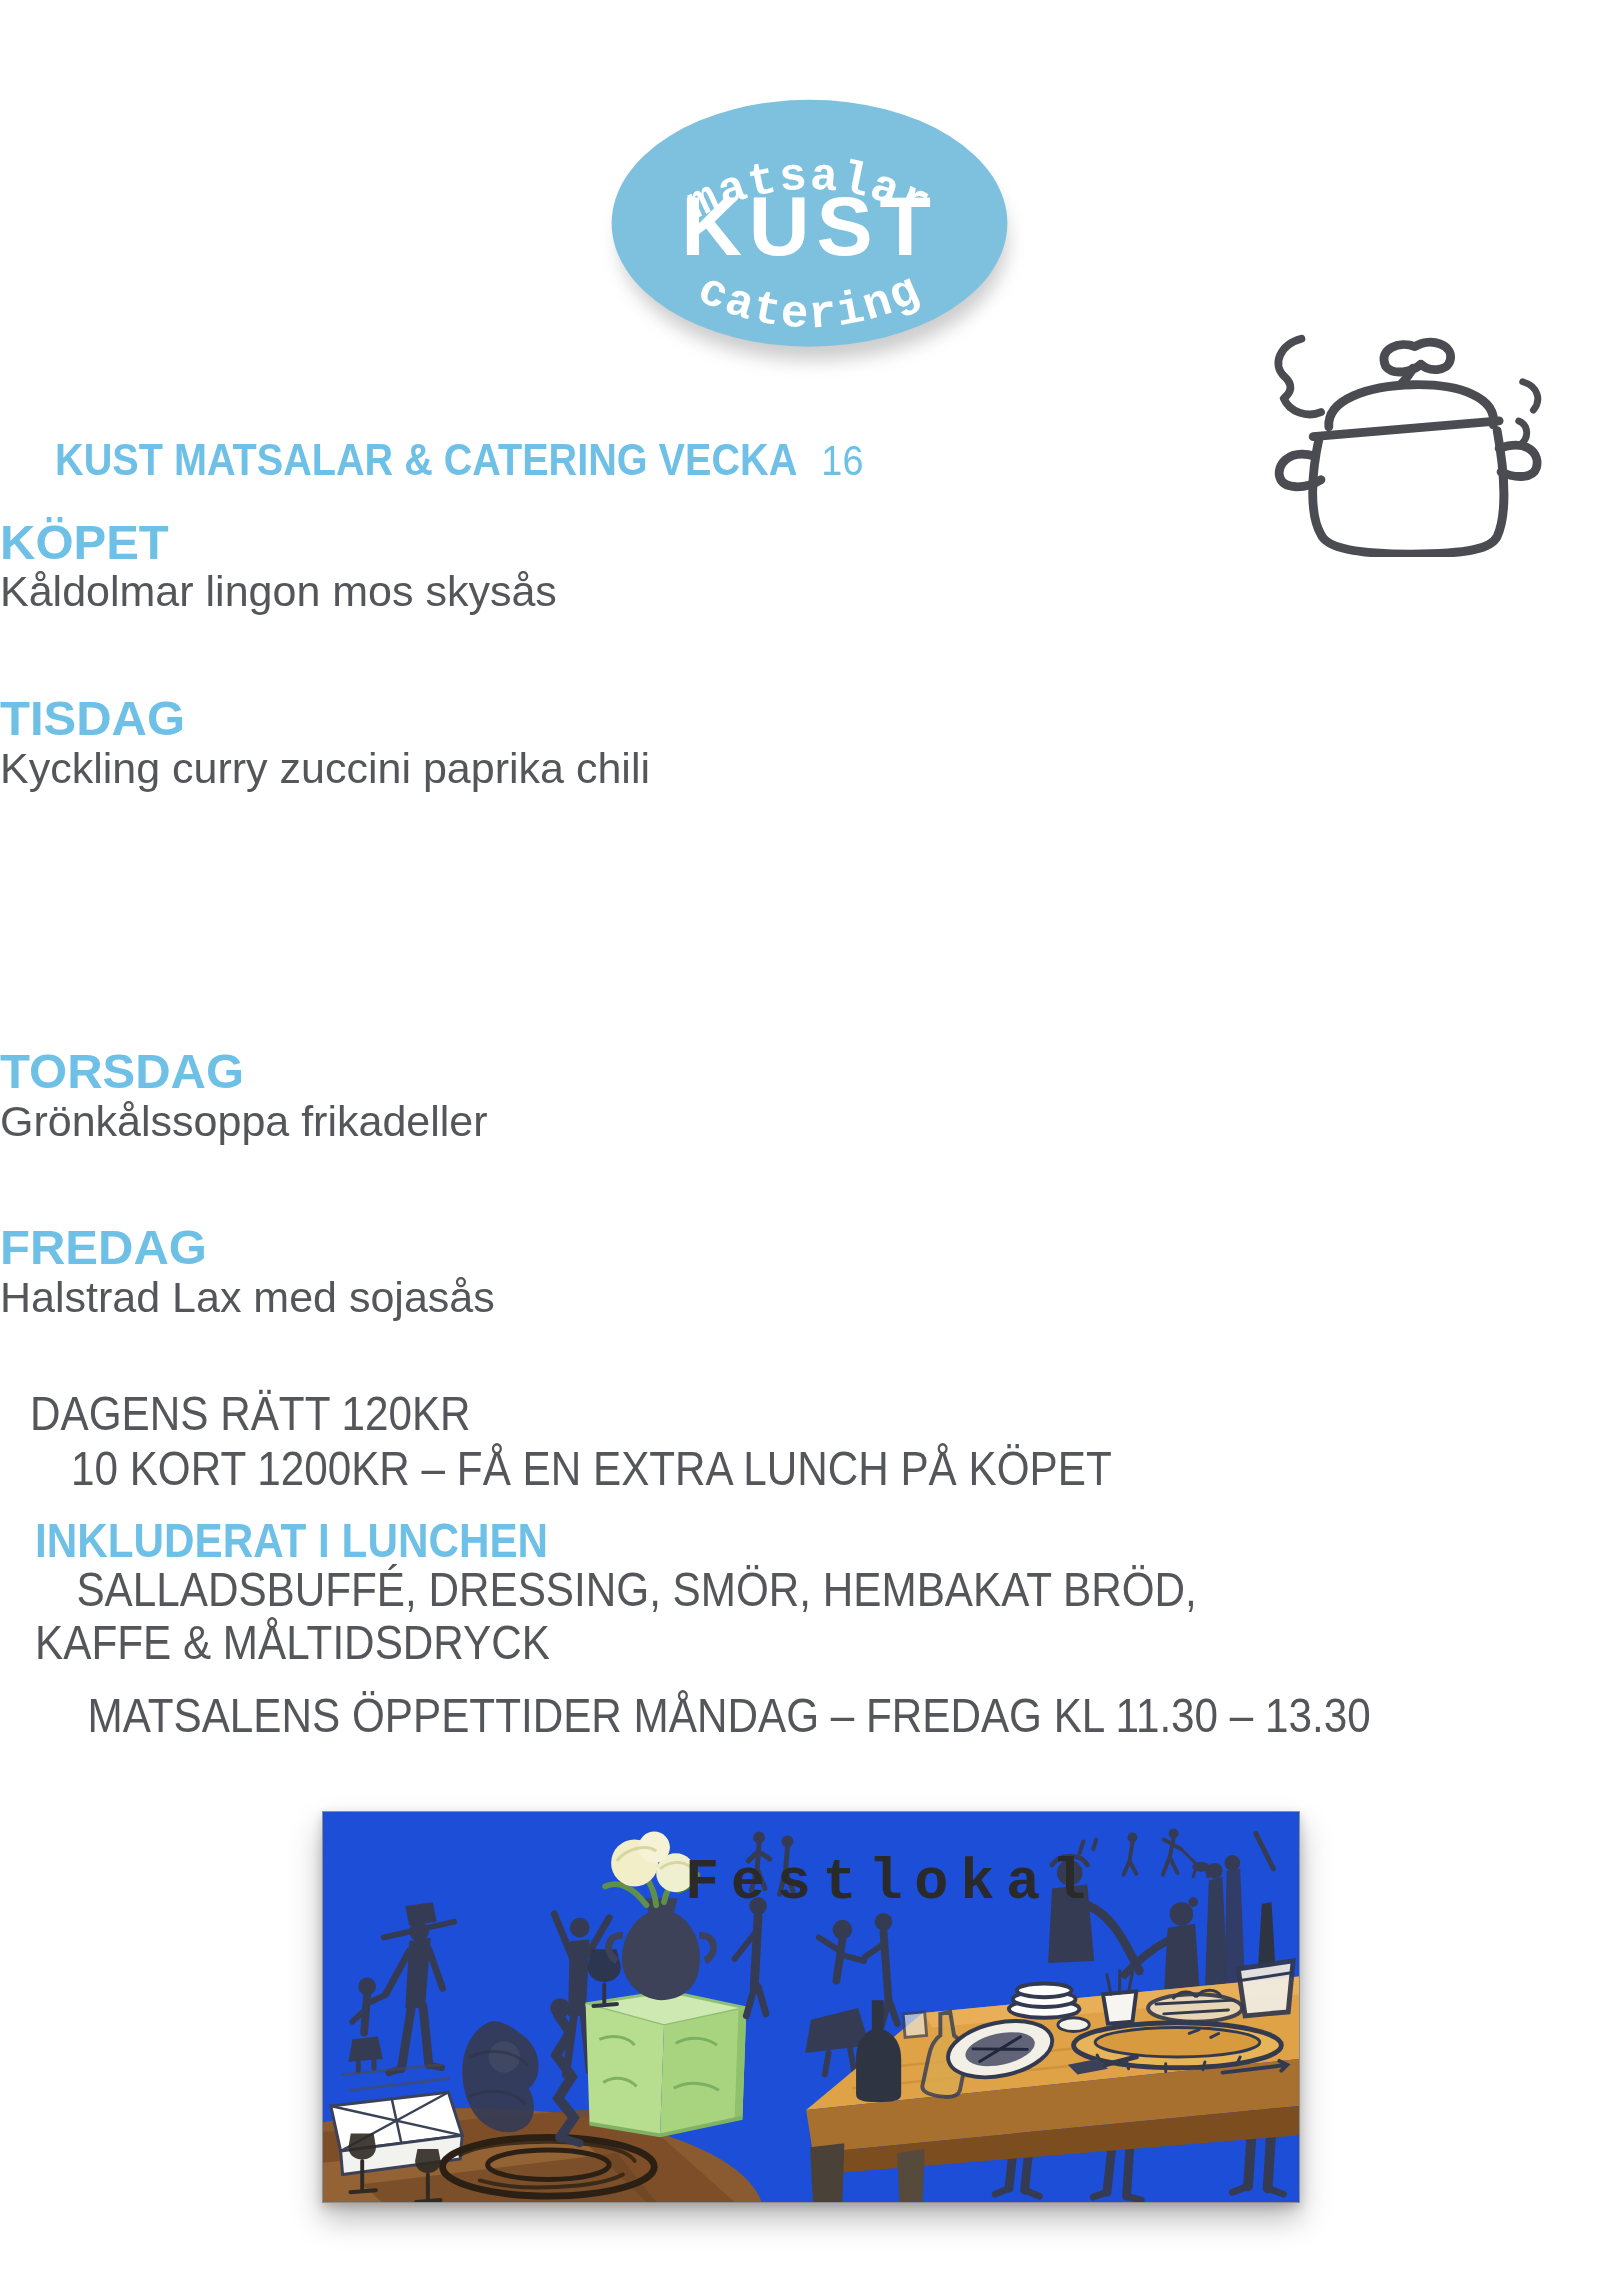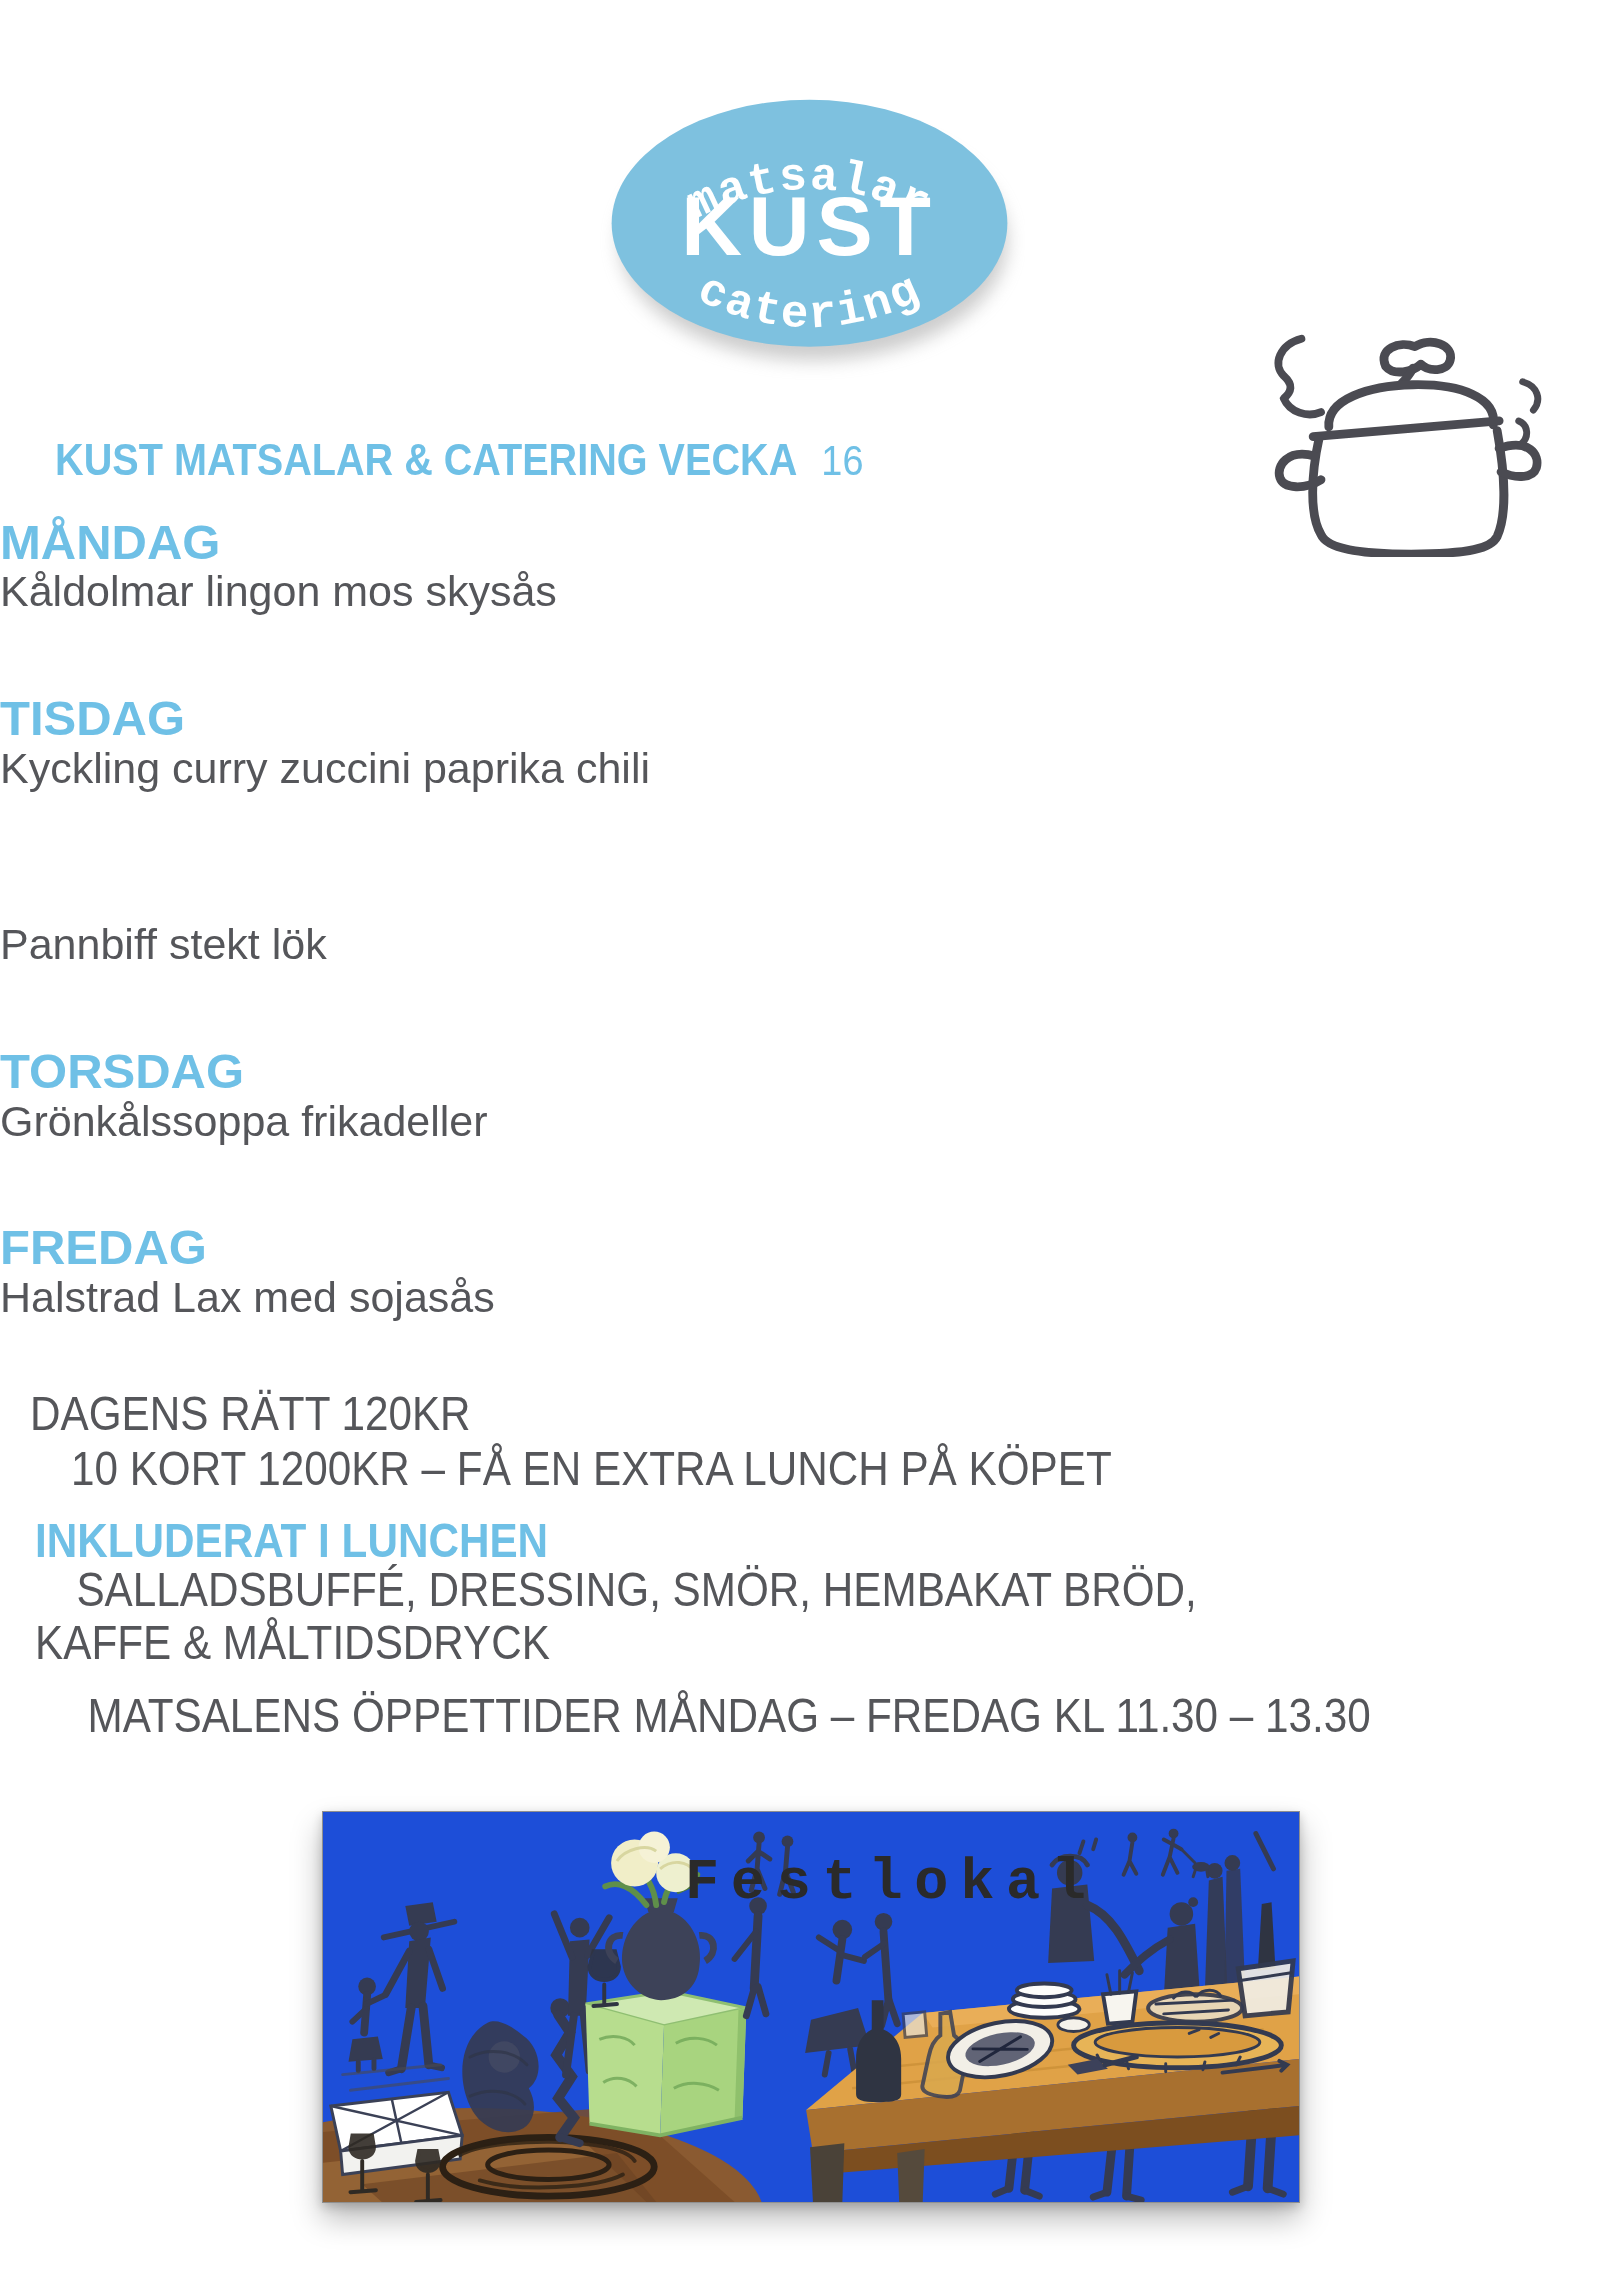--- a/index.html
+++ b/index.html
@@ -75,27 +75,26 @@
       <path d="M 36,12 C 14,18 6,38 18,50 C 28,59 26,66 18,73 C 24,87 42,93 56,87" stroke-width="8"></path>
       <path d="M 262,56 C 277,60 282,74 273,85" stroke-width="7"></path>
       <path d="M 258,96 C 268,100 269,113 260,120" stroke-width="7"></path>
     </g>
   </svg>
 
   <div class="line" style="top:437px">
     <span class="cond-wrap"><span class="hdr-title">KUST MATSALAR &amp; CATERING VECKA</span><span class="hdr-week">16</span></span>
   </div>
 
-  <div class="line day" style="top:518px">MÅNDAG</div>
+  <div class="line day" style="top:518px">KÖPET</div>
   <div class="line dish" style="top:570px">Kåldolmar lingon mos skysås</div>
 
   <div class="line day" style="top:694px">TISDAG</div>
   <div class="line dish" style="top:747px">Kyckling curry zuccini paprika chili</div>
 
-  <div class="line dish" style="top:923px">Pannbiff stekt lök</div>
 
   <div class="line day" style="top:1047px">TORSDAG</div>
   <div class="line dish" style="top:1100px">Grönkålssoppa frikadeller</div>
 
   <div class="line day" style="top:1223px">FREDAG</div>
   <div class="line dish" style="top:1276px">Halstrad Lax med sojasås</div>
 
   <div class="line" style="top:1390px">
     <span class="cond-wrap"><span class="cond">DAGENS RÄTT 120KR</span></span>
   </div>

